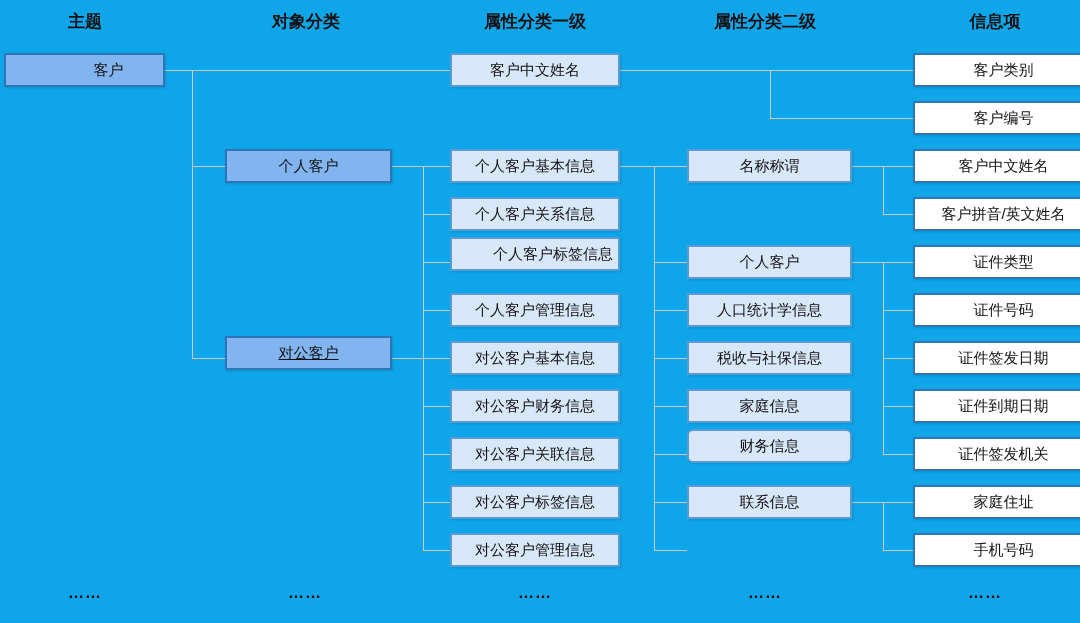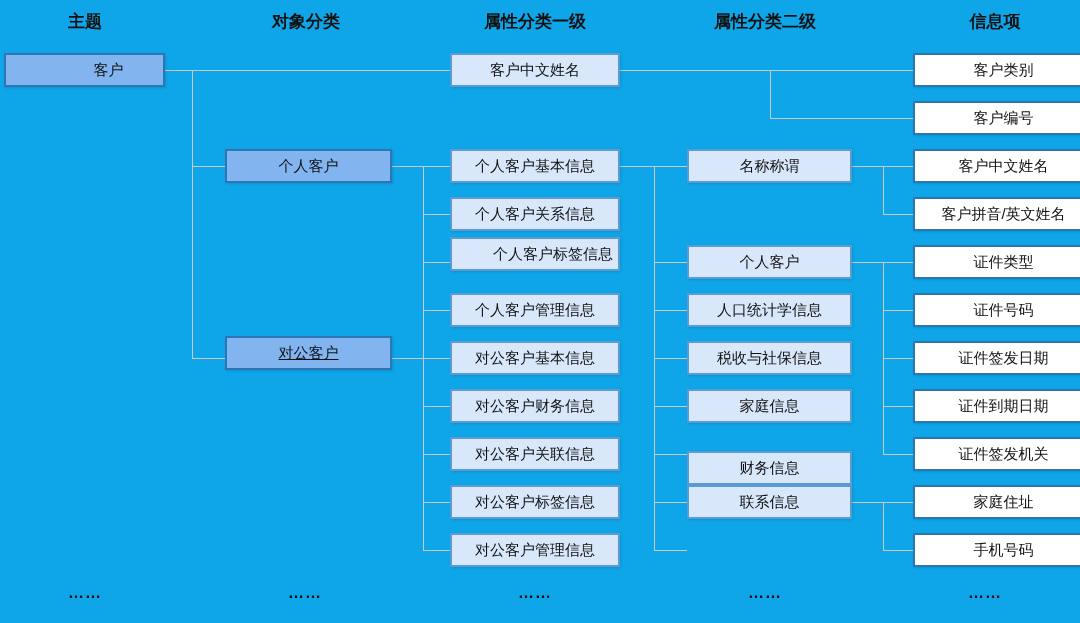--- a/index.html
+++ b/index.html
@@ -88,21 +88,21 @@
   <div class="box light c3" style="top:389px;">对公客户财务信息</div>
   <div class="box light c3" style="top:437px;">对公客户关联信息</div>
   <div class="box light c3" style="top:485px;">对公客户标签信息</div>
   <div class="box light c3" style="top:533px;">对公客户管理信息</div>
 
   <div class="box light c4" style="top:149px;">名称称谓</div>
   <div class="box light c4" style="top:245px;">个人客户</div>
   <div class="box light c4" style="top:293px;">人口统计学信息</div>
   <div class="box light c4" style="top:341px;">税收与社保信息</div>
   <div class="box light c4" style="top:389px;">家庭信息</div>
-  <div class="box light c4" style="top:451px;">财务信息</div>
+  <div class="box light c4" style="top:429px;border-radius:6px;">财务信息</div>
   <div class="box light c4" style="top:485px;">联系信息</div>
 
   <div class="box item c5" style="top:53px;">客户类别</div>
   <div class="box item c5" style="top:101px;">客户编号</div>
   <div class="box item c5" style="top:149px;">客户中文姓名</div>
   <div class="box item c5" style="top:197px;">客户拼音/英文姓名</div>
   <div class="box item c5" style="top:245px;">证件类型</div>
   <div class="box item c5" style="top:293px;">证件号码</div>
   <div class="box item c5" style="top:341px;">证件签发日期</div>
   <div class="box item c5" style="top:389px;">证件到期日期</div>

